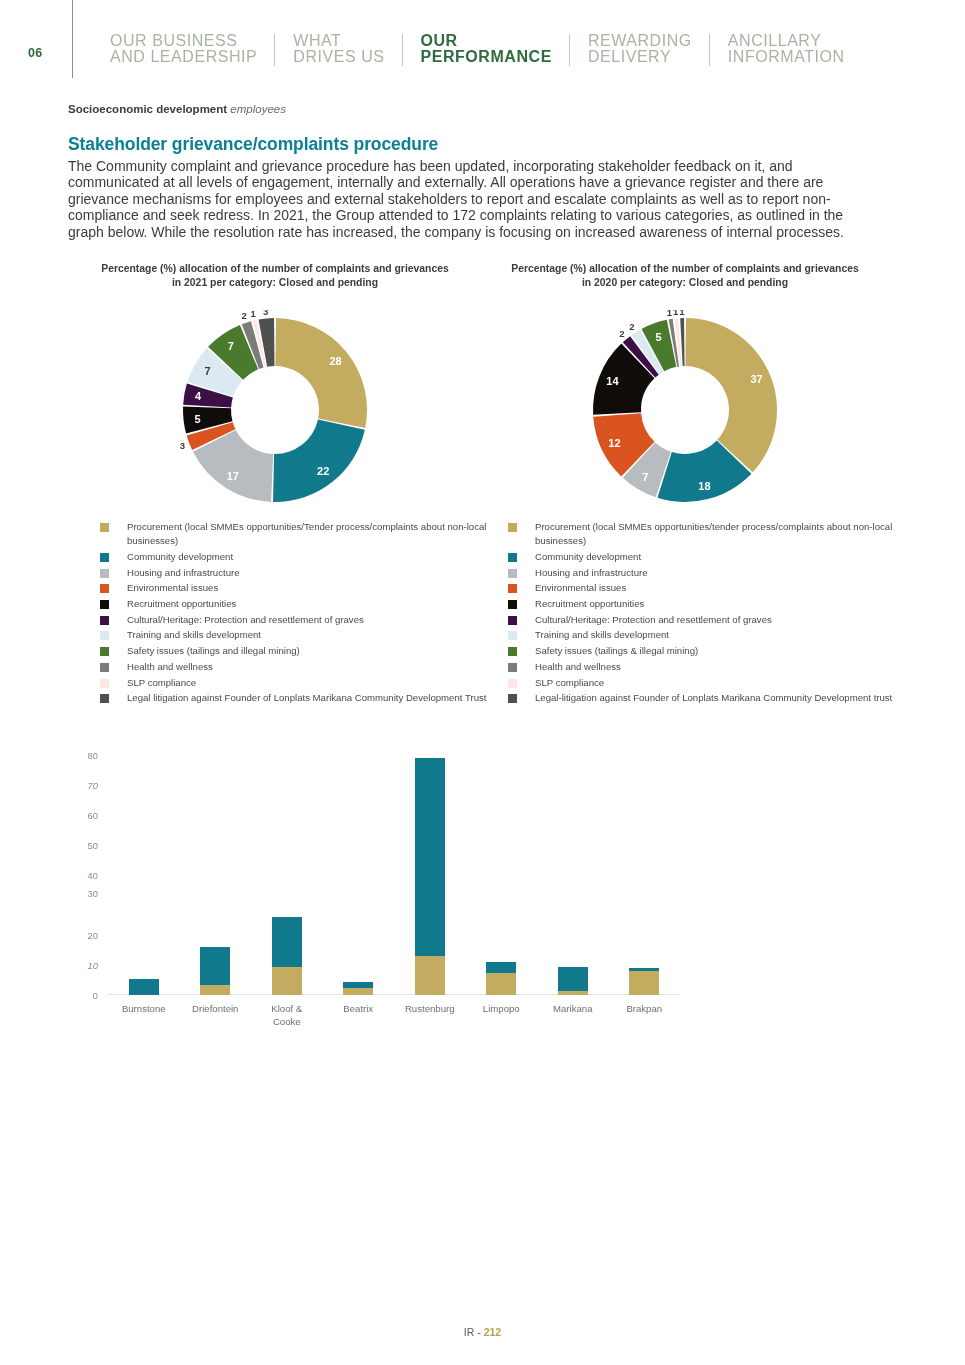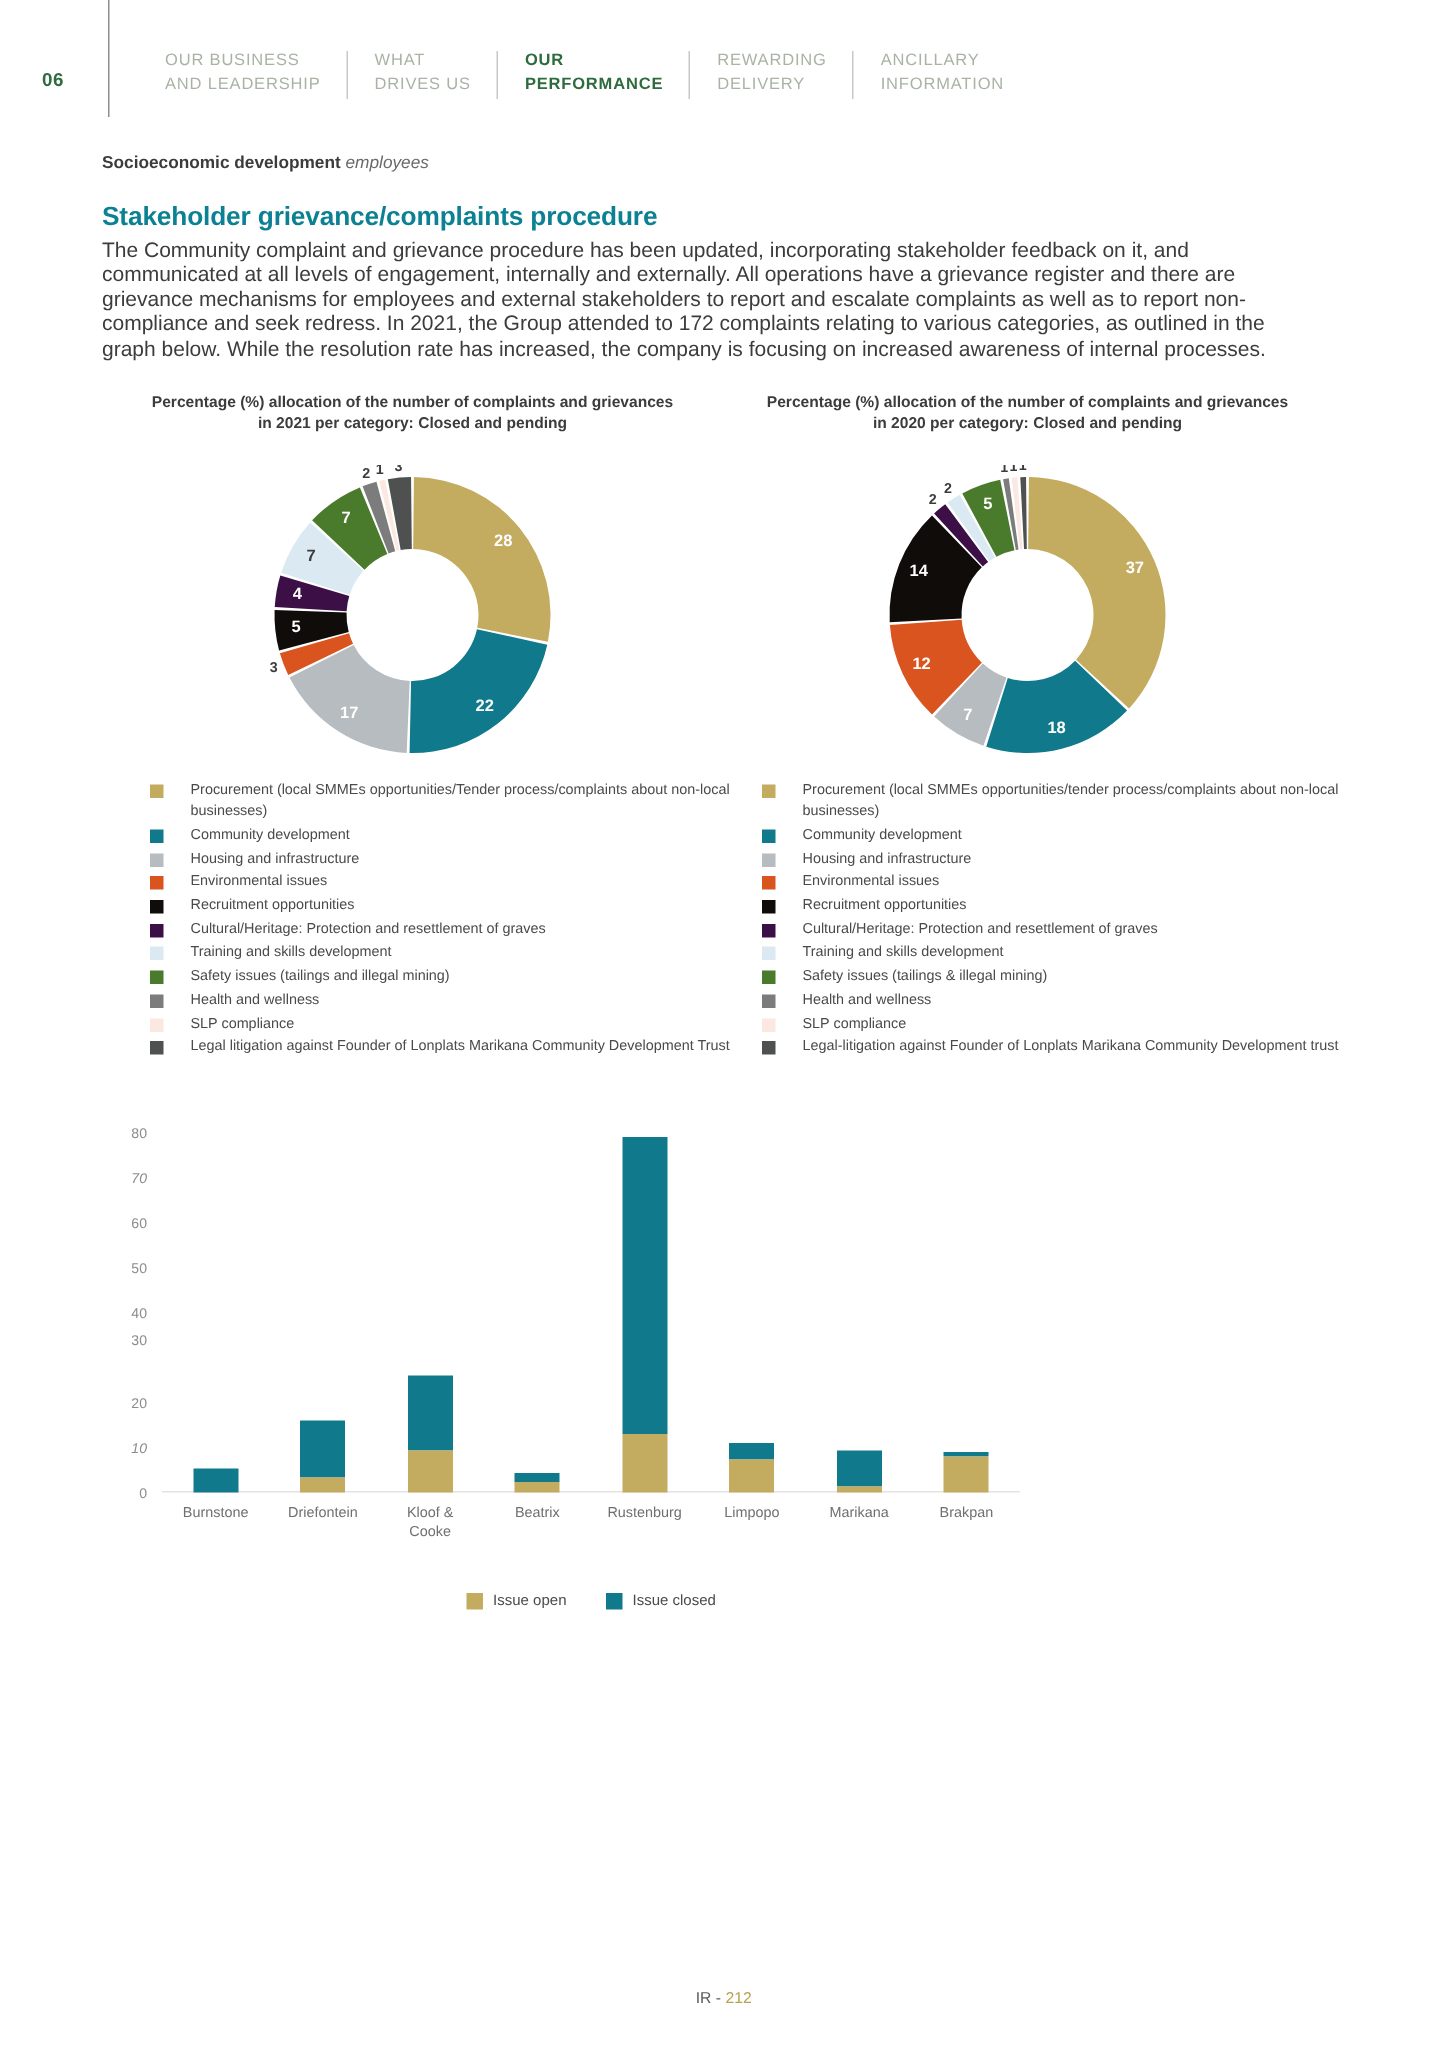--- a/index.html
+++ b/index.html
@@ -19,21 +19,21 @@
     position: absolute; left: 72px; top: 0; width: 1px; height: 78px;
     background: #8c8c8c;
   }
   .sec-num {
     position: absolute; left: 28px; top: 46px;
     font-size: 12.5px; font-weight: bold; color: #2e6b3e; letter-spacing: .3px;
   }
   .nav-items { position: absolute; left: 92px; top: 33px; display: flex; }
   .nav-item {
     position: relative; padding: 0 18px 0 18px;
-    font-size: 11px; line-height: 15.5px; letter-spacing: .55px;
+    font-size: 16px; line-height: 15.5px; letter-spacing: .55px;
     color: #a9b3a4; text-transform: uppercase; white-space: pre-line;
   }
   .nav-item.active { color: #2e6b3e; font-weight: bold; }
   .nav-sep {
     position: absolute; right: 0; top: 1px; width: 1px; height: 32px;
     background: #c8c8c8;
   }
   .nav-item:last-child .nav-sep { display: none; }
 
   
@@ -110,21 +110,21 @@
   }
   .bl-item { display: flex; align-items: center; gap: 7px; margin: 0 9px; }
   .bl-sw { width: 11px; height: 11px; }
   .bl-txt { font-size: 10px; color: #4a4a4a; }
 
   
   .footer {
     position: absolute; left: 0; top: 1326px; width: 965px; text-align: center;
     font-size: 10.5px; color: #5a5a5a;
   }
-  .footer .pg { color: #b9a14e; font-weight: normal; }
+  .footer .pg { color: #b9a14e; font-weight: bold; }
 </style>
 </head>
 <body>
 
 <div class="page">
 
   <div class="topnav">
     <div class="nav-rule"></div>
     <div class="sec-num">06</div>
     <div class="nav-items" id="nav-items">
@@ -441,29 +441,19 @@
         <div class="xlabel">Burnstone</div>
         <div class="xlabel">Driefontein</div>
         <div class="xlabel">Kloof &amp;
 Cooke</div>
         <div class="xlabel">Beatrix</div>
         <div class="xlabel">Rustenburg</div>
         <div class="xlabel">Limpopo</div>
         <div class="xlabel">Marikana</div>
         <div class="xlabel">Brakpan</div>
       </div>
-    <div class="bar-legend" id="bar-legend">
-        <div class="bl-item">
-          <span class="bl-sw" style="background: rgb(195, 171, 95);"></span>
-          <span class="bl-txt">Issue open</span>
-        </div>
-        <div class="bl-item">
-          <span class="bl-sw" style="background: rgb(16, 121, 140);"></span>
-          <span class="bl-txt">Issue closed</span>
-        </div>
-      </div>
   </div>
 
   <div class="footer">
     <span>IR - </span><span class="pg">212</span>
   </div>
 
 </div>
 
 </body></html>

